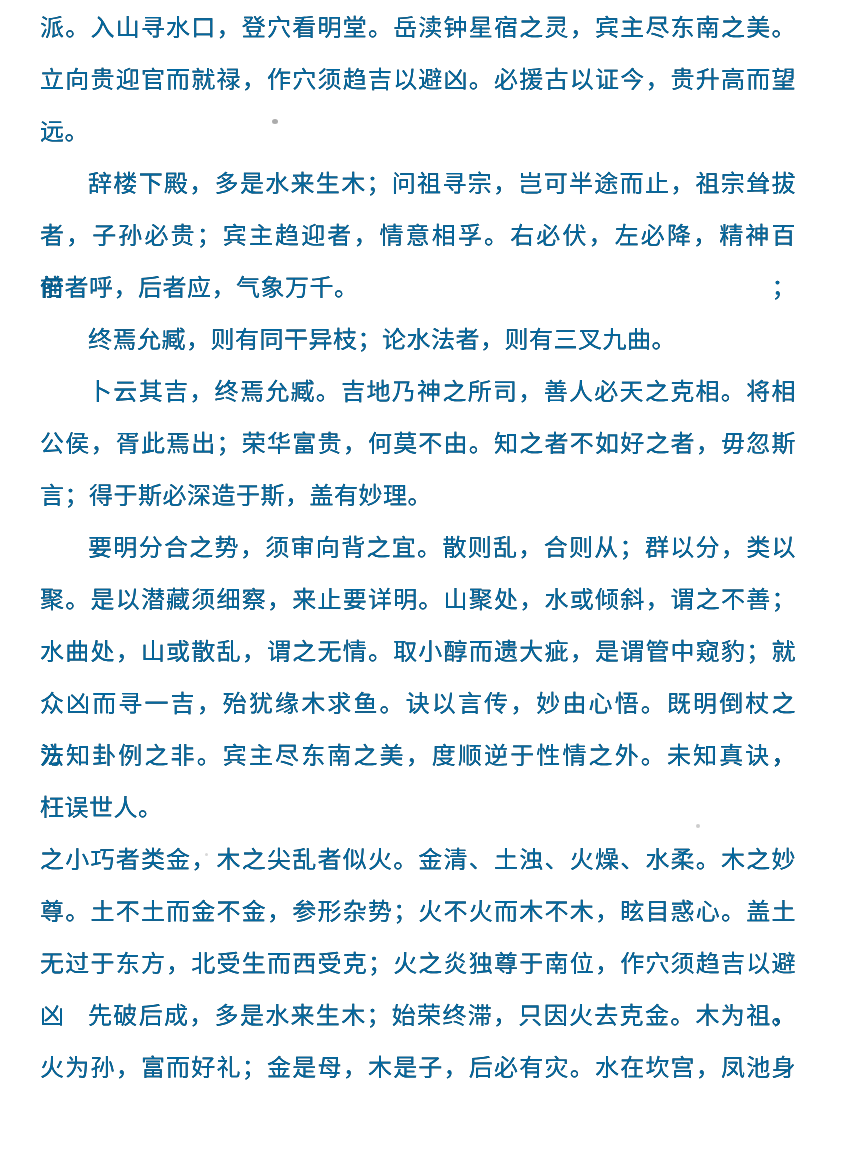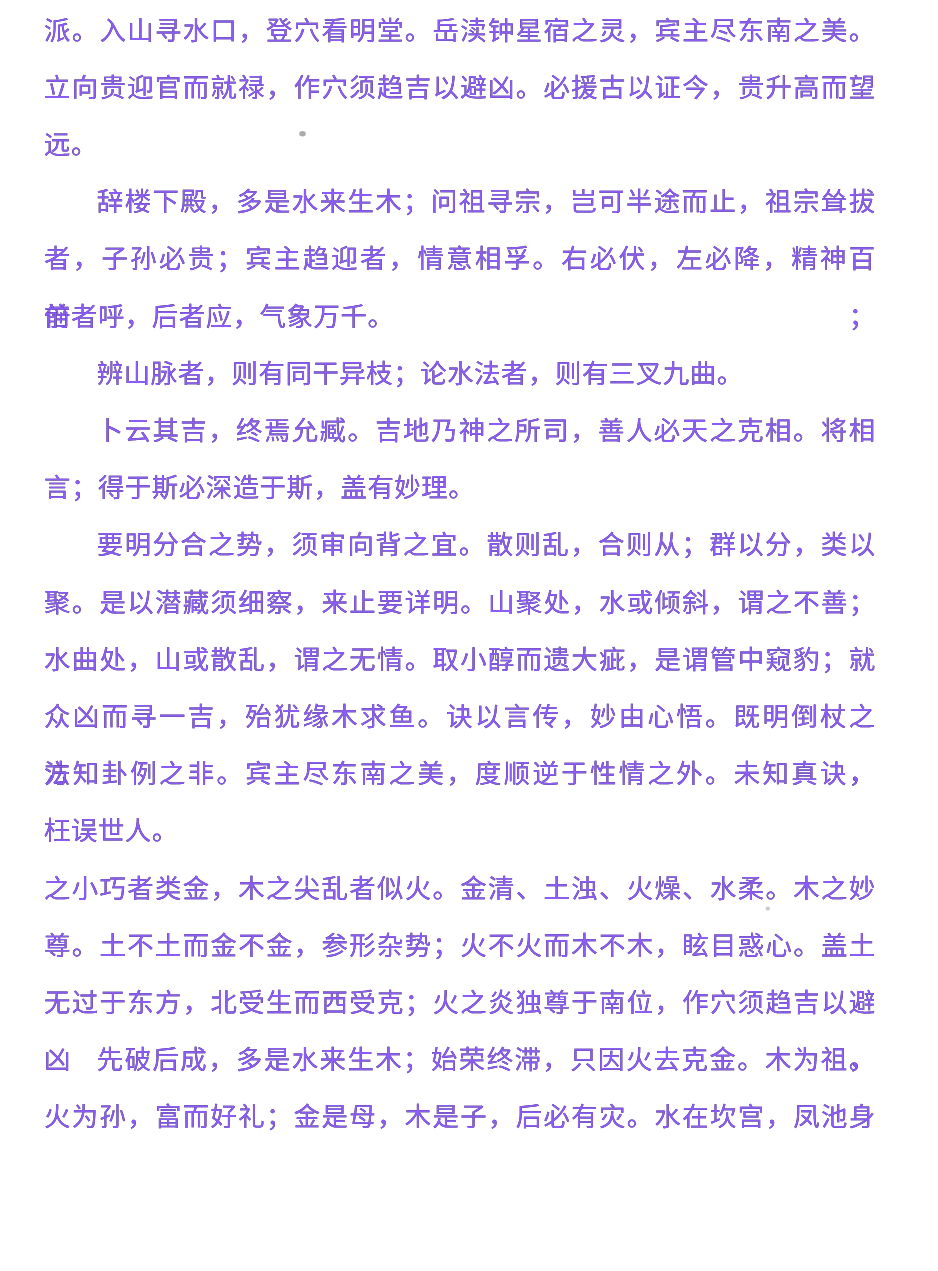--- a/index.html
+++ b/index.html
@@ -17,21 +17,21 @@
   .page {
     position: absolute;
     top: 2px;
     left: 40px;
     width: 756px;
   }
   .text-line {
     font-size: 24px;
     line-height: 52px;
     height: 52px;
-    color: #8b5cf6;
+    color: #0369a1;
     letter-spacing: 0.5px;
     white-space: nowrap;
     text-align: left;
     font-weight: 500;
     
     text-shadow: 0 0 0.4px #161616;
   }
   .text-line.indent {
     text-indent: 2em;
   }
@@ -52,22 +52,23 @@
 </head>
 <body>
 
 <div class="page">
   <div class="text-line justify">派。入山寻水口，登穴看明堂。岳渎钟星宿之灵，宾主尽东南之美。</div>
   <div class="text-line justify">立向贵迎官而就禄，作穴须趋吉以避凶。必援古以证今，贵升高而望</div>
   <div class="text-line">远。</div>
   <div class="text-line indent justify">辞楼下殿，多是水来生木；问祖寻宗，岂可半途而止，祖宗耸拔</div>
   <div class="text-line justify">者，子孙必贵；宾主趋迎者，情意相孚。右必伏，左必降，精神百倍；</div>
   <div class="text-line">前者呼，后者应，气象万千。</div>
-  <div class="text-line indent">辨山脉者，则有同干异枝；论水法者，则有三叉九曲。</div>
+  <div class="text-line indent">终焉允臧，则有同干异枝；论水法者，则有三叉九曲。</div>
   <div class="text-line indent justify">卜云其吉，终焉允臧。吉地乃神之所司，善人必天之克相。将相</div>
+  <div class="text-line justify">公侯，胥此焉出；荣华富贵，何莫不由。知之者不如好之者，毋忽斯</div>
   <div class="text-line">言；得于斯必深造于斯，盖有妙理。</div>
   <div class="text-line indent justify">要明分合之势，须审向背之宜。散则乱，合则从；群以分，类以</div>
   <div class="text-line justify">聚。是以潜藏须细察，来止要详明。山聚处，水或倾斜，谓之不善；</div>
   <div class="text-line justify">水曲处，山或散乱，谓之无情。取小醇而遗大疵，是谓管中窥豹；就</div>
   <div class="text-line justify">众凶而寻一吉，殆犹缘木求鱼。诀以言传，妙由心悟。既明倒杖之法，</div>
   <div class="text-line justify">方知卦例之非。宾主尽东南之美，度顺逆于性情之外。未知真诀，</div>
   <div class="text-line">枉误世人。</div>
   <div class="text-line justify">之小巧者类金，木之尖乱者似火。金清、土浊、火燥、水柔。木之妙</div>
   <div class="text-line justify">尊。土不土而金不金，参形杂势；火不火而木不木，眩目惑心。盖土</div>
   <div class="text-line justify">无过于东方，北受生而西受克；火之炎独尊于南位，作穴须趋吉以避凶。</div>

